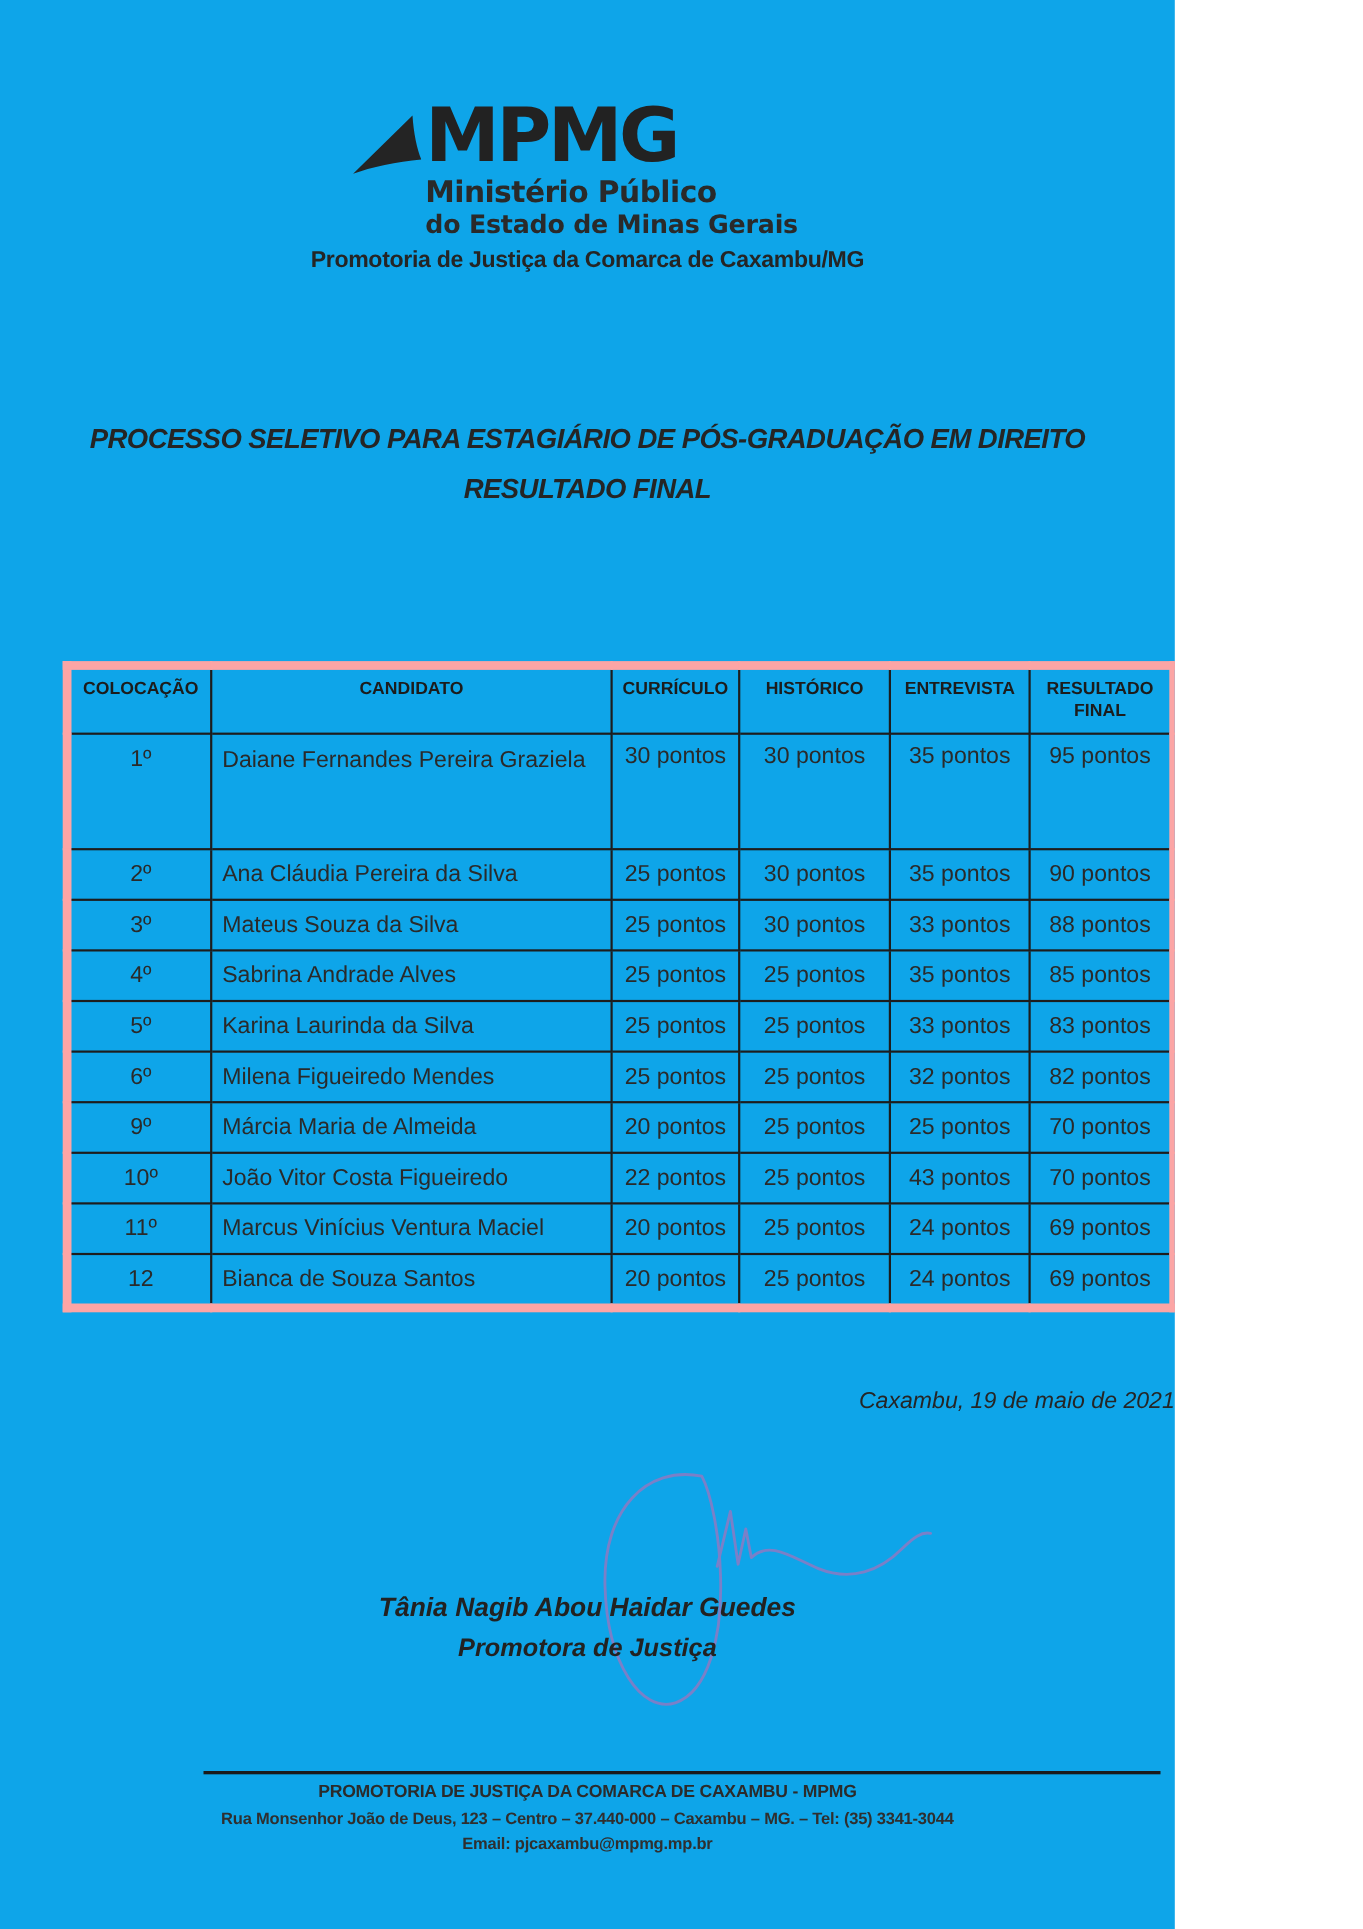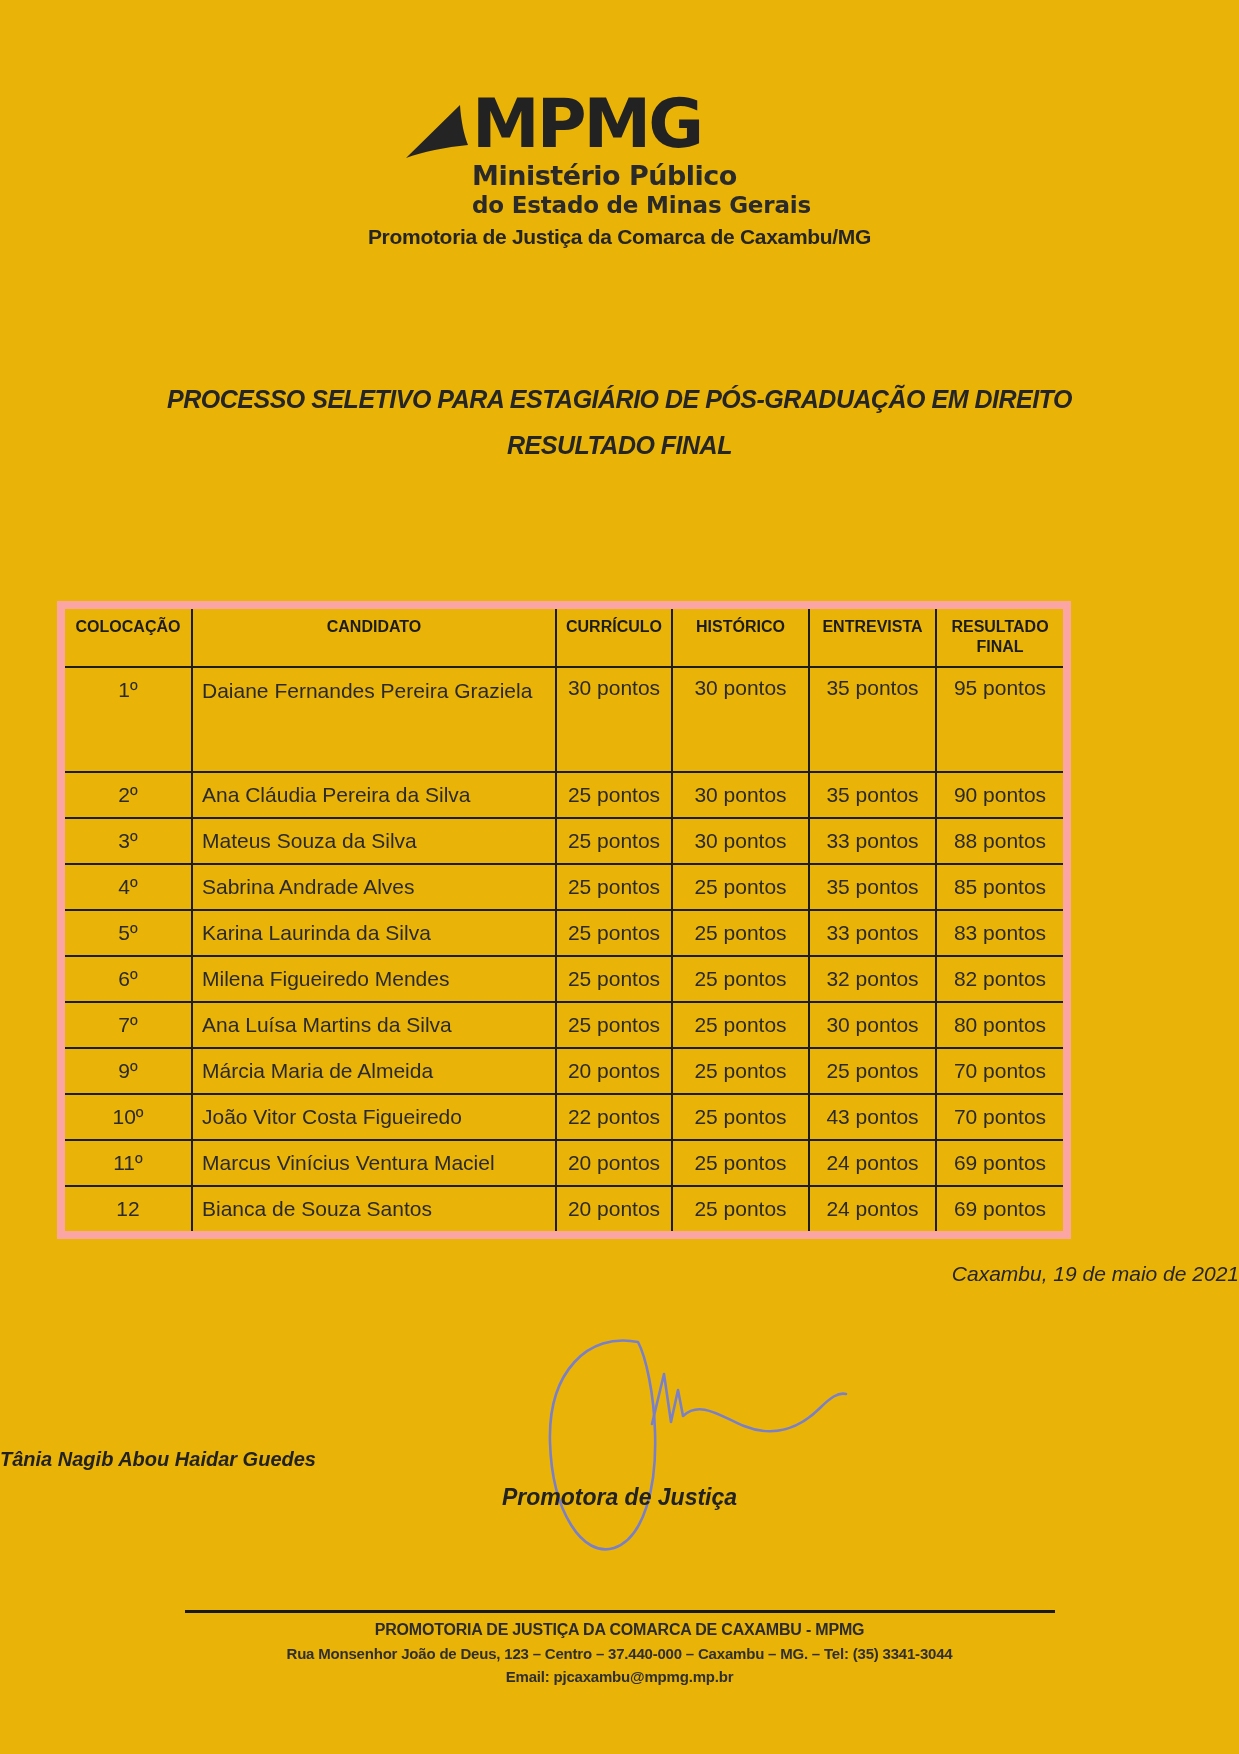--- a/index.html
+++ b/index.html
@@ -1,19 +1,19 @@
 <!DOCTYPE html>
 <html><head>
 <meta charset="utf-8">
 <style>
   html,body{margin:0;padding:0;background:#ffffff;}
   .page{
     position:relative;
-    width:1239px;height:1754px;
-    background:#eab308;
+    width:1068px;height:1754px;
+    background:#0ea5e9;
     font-family:"Liberation Sans",sans-serif;
     color:#1e1e1e;
     overflow:hidden;
   }
   
   .logo{
     position:absolute;top:92px;left:0;width:100%;
     display:flex;justify-content:center;
   }
   .logo-inner{display:flex;align-items:flex-start;transform:translateX(-12px);}
@@ -71,22 +71,22 @@
   tr.tall td{height:92px;vertical-align:top;padding-top:8px;}
   tr.tall td.c-pos{padding-top:10px;}
   .name-justify{width:338px;text-align:justify;line-height:1.45;}
   
   .dateline{
     position:absolute;top:1262px;left:0;width:100%;text-align:right;
     font-size:21px;font-weight:400;font-style:italic;color:#252525;
   }
   .signature-svg{position:absolute;left:528px;top:1332px;}
   .signer-name{
-    position:absolute;top:1448px;left:0;width:100%;text-align:left;
-    font-size:20px;font-weight:700;font-style:italic;color:#222;
+    position:absolute;top:1448px;left:0;width:100%;text-align:center;
+    font-size:24px;font-weight:700;font-style:italic;color:#222;
   }
   .signer-role{
     position:absolute;top:1484px;left:0;width:100%;text-align:center;
     font-size:23px;font-weight:700;font-style:italic;color:#222;
   }
   
   .footer-rule{
     position:absolute;top:1610px;left:185px;width:870px;height:3px;
     background:#1a1a1a;
   }
@@ -192,28 +192,20 @@
       </tr>
       <tr>
         <td class="c-pos">6º</td>
         <td class="c-name">Milena Figueiredo Mendes</td>
         <td class="c-pts">25 pontos</td>
         <td class="c-pts">25 pontos</td>
         <td class="c-pts">32 pontos</td>
         <td class="c-pts">82 pontos</td>
       </tr>
       <tr>
-        <td class="c-pos">7º</td>
-        <td class="c-name">Ana Luísa Martins da Silva</td>
-        <td class="c-pts">25 pontos</td>
-        <td class="c-pts">25 pontos</td>
-        <td class="c-pts">30 pontos</td>
-        <td class="c-pts">80 pontos</td>
-      </tr>
-      <tr>
         <td class="c-pos">9º</td>
         <td class="c-name">Márcia Maria de Almeida</td>
         <td class="c-pts">20 pontos</td>
         <td class="c-pts">25 pontos</td>
         <td class="c-pts">25 pontos</td>
         <td class="c-pts">70 pontos</td>
       </tr>
       <tr>
         <td class="c-pos">10º</td>
         <td class="c-name">João Vitor Costa Figueiredo</td>

